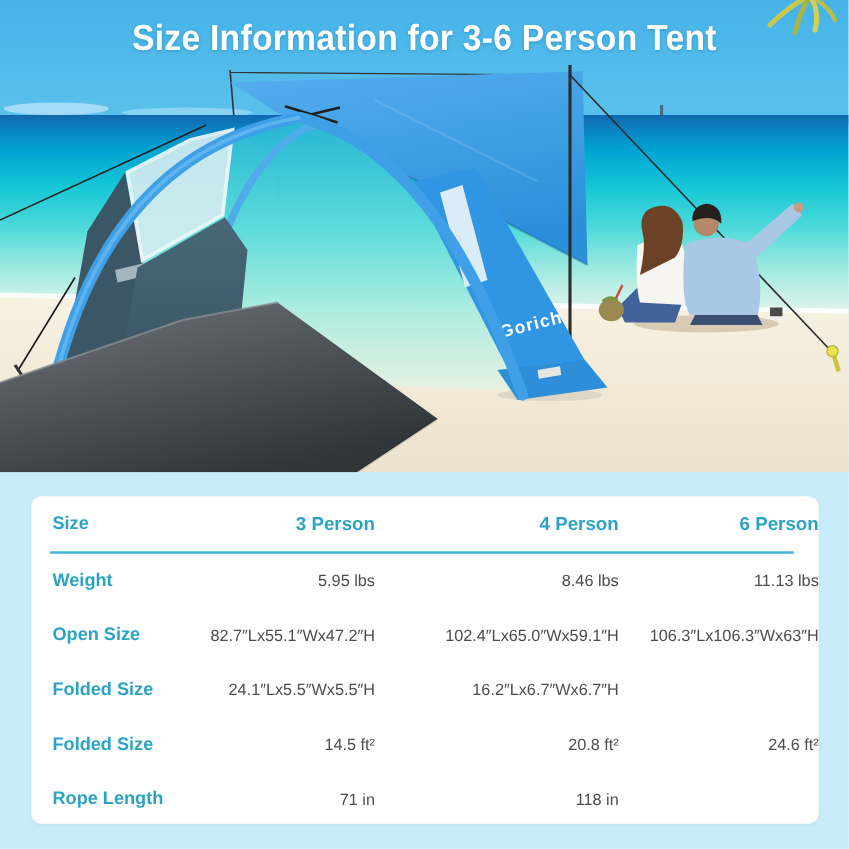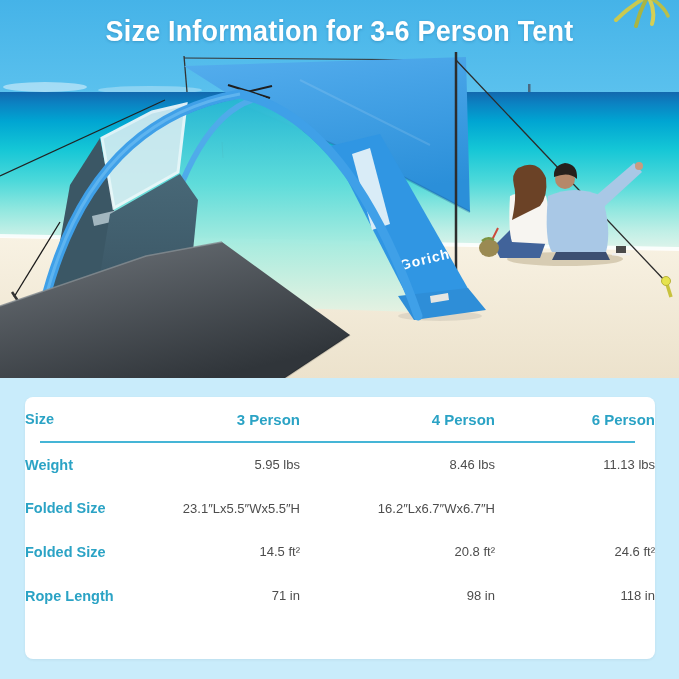--- a/index.html
+++ b/index.html
@@ -10,21 +10,21 @@
   .page-title{position:absolute;top:15px;left:0;right:0;margin:0;text-align:center;
         color:#ffffff;font-size:29px;font-weight:bold;letter-spacing:.2px;
         transform:scaleX(.93);text-shadow:0 1px 3px rgba(0,80,130,.30);}
   .info-section{position:absolute;top:378px;left:0;width:679px;height:301px;background:#c9ecfb;}
   .card{position:absolute;top:19px;left:25px;width:630px;height:262px;background:#ffffff;
         border-radius:8px;box-shadow:0 1px 3px rgba(0,0,0,.06);}
   .thead,.trow{display:grid;grid-template-columns:115px 160px 195px 160px;align-items:center;}
   .thead{height:44px;}
   .trow{height:43.6px;}
   .divider{height:0;border-bottom:2px solid #45b5d6;margin:0 20px 0 15px;}
-  .hlabel,.rlabel{color:#2ba3c5;font-weight:bold;font-size:14.5px;}
+  .hlabel,.rlabel{color:#2ba3c5;font-weight:bold;font-size:14.5px;padding-left:17px;}
   .hcol{color:#2ba3c5;font-weight:bold;font-size:15px;text-align:right;}
   .val{color:#4d4d4d;font-size:13px;text-align:right;}
 </style>
 </head>
 <body>
 
 <div class="page">
 
   <div class="photo-section">
     <svg width="679" height="378" viewBox="0 0 679 378">
@@ -176,36 +176,41 @@
       </div>
       <div class="divider"></div>
 
       <div class="trow">
         <div class="rlabel">Weight</div>
         <div class="val">5.95 lbs</div>
         <div class="val">8.46 lbs</div>
         <div class="val">11.13 lbs</div>
       </div>
 
+      <div class="trow">
+        <div class="rlabel">Open Size</div>
+        <div class="val">82.7″Lx55.1″Wx47.2″H</div>
+        <div class="val">102.4″Lx65.0″Wx59.1″H</div>
+        <div class="val">106.3″Lx106.3″Wx63″H</div>
+      </div>
 
       <div class="trow">
         <div class="rlabel">Folded Size</div>
-        <div class="val">23.1″Lx5.5″Wx5.5″H</div>
+        <div class="val">24.1″Lx5.5″Wx5.5″H</div>
         <div class="val">16.2″Lx6.7″Wx6.7″H</div>
       </div>
 
       <div class="trow">
         <div class="rlabel">Folded Size</div>
         <div class="val">14.5 ft²</div>
         <div class="val">20.8 ft²</div>
         <div class="val">24.6 ft²</div>
       </div>
 
       <div class="trow">
         <div class="rlabel">Rope Length</div>
         <div class="val">71 in</div>
-        <div class="val">98 in</div>
         <div class="val">118 in</div>
       </div>
 
     </div>
   </div>
 </div>
 
 </body></html>

